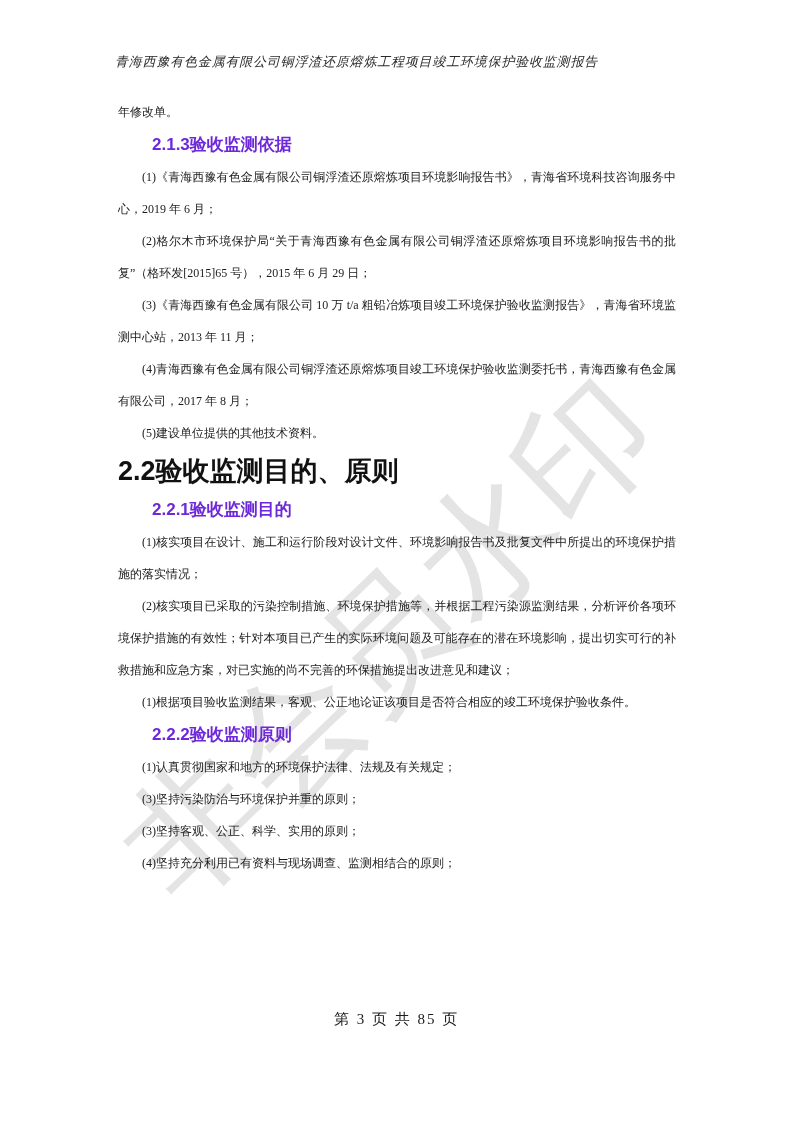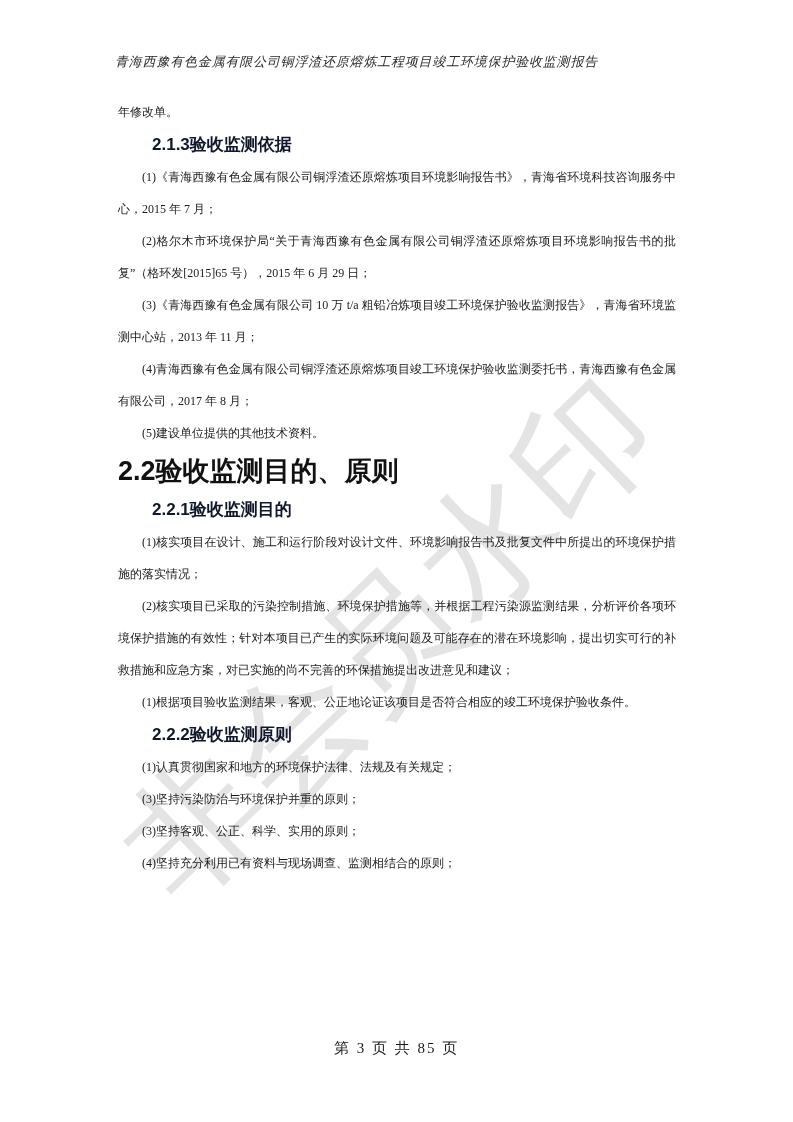--- a/index.html
+++ b/index.html
@@ -61,34 +61,34 @@
   .para.noindent {
     text-indent: 0;
   }
   .h3 {
     margin: 0;
     font-family: "Liberation Sans", "DejaVu Sans", sans-serif;
     font-weight: bold;
     font-size: 17px;
     line-height: 33px;
     text-indent: 2em;
-    color: #0f172a;
+    color: #6d28d9;
   }
   .h2 {
     margin: 2px 0;
     font-family: "Liberation Sans", "DejaVu Sans", sans-serif;
     font-weight: bold;
     font-size: 27px;
     line-height: 40px;
     text-indent: 0;
     color: #111111;
   }
   .doc-footer {
     position: absolute;
-    top: 1036px;
+    top: 1007px;
     left: 0;
     width: 100%;
     text-align: center;
     font-size: 15px;
     line-height: 24px;
     letter-spacing: 2px;
     color: #1b1b1b;
     z-index: 1;
   }
 </style>
@@ -97,21 +97,21 @@
 
 <div class="page">
 
   <div class="doc-header">青海西豫有色金属有限公司铜浮渣还原熔炼工程项目竣工环境保护验收监测报告</div>
 
   <div class="watermark">非会员水印</div>
 
   <div class="content">
     <p class="para noindent">年修改单。</p>
     <h3 class="h3">2.1.3验收监测依据</h3>
-    <p class="para">(1)《青海西豫有色金属有限公司铜浮渣还原熔炼项目环境影响报告书》，青海省环境科技咨询服务中心，2015 年 7 月；</p>
+    <p class="para">(1)《青海西豫有色金属有限公司铜浮渣还原熔炼项目环境影响报告书》，青海省环境科技咨询服务中心，2019 年 6 月；</p>
     <p class="para">(2)格尔木市环境保护局“关于青海西豫有色金属有限公司铜浮渣还原熔炼项目环境影响报告书的批复”（格环发[2015]65 号），2015 年 6 月 29 日；</p>
     <p class="para">(3)《青海西豫有色金属有限公司 10 万 t/a 粗铅冶炼项目竣工环境保护验收监测报告》，青海省环境监测中心站，2013 年 11 月；</p>
     <p class="para">(4)青海西豫有色金属有限公司铜浮渣还原熔炼项目竣工环境保护验收监测委托书，青海西豫有色金属有限公司，2017 年 8 月；</p>
     <p class="para">(5)建设单位提供的其他技术资料。</p>
     <h2 class="h2">2.2验收监测目的、原则</h2>
     <h3 class="h3">2.2.1验收监测目的</h3>
     <p class="para">(1)核实项目在设计、施工和运行阶段对设计文件、环境影响报告书及批复文件中所提出的环境保护措施的落实情况；</p>
     <p class="para">(2)核实项目已采取的污染控制措施、环境保护措施等，并根据工程污染源监测结果，分析评价各项环境保护措施的有效性；针对本项目已产生的实际环境问题及可能存在的潜在环境影响，提出切实可行的补救措施和应急方案，对已实施的尚不完善的环保措施提出改进意见和建议；</p>
     <p class="para">(1)根据项目验收监测结果，客观、公正地论证该项目是否符合相应的竣工环境保护验收条件。</p>
     <h3 class="h3">2.2.2验收监测原则</h3>

